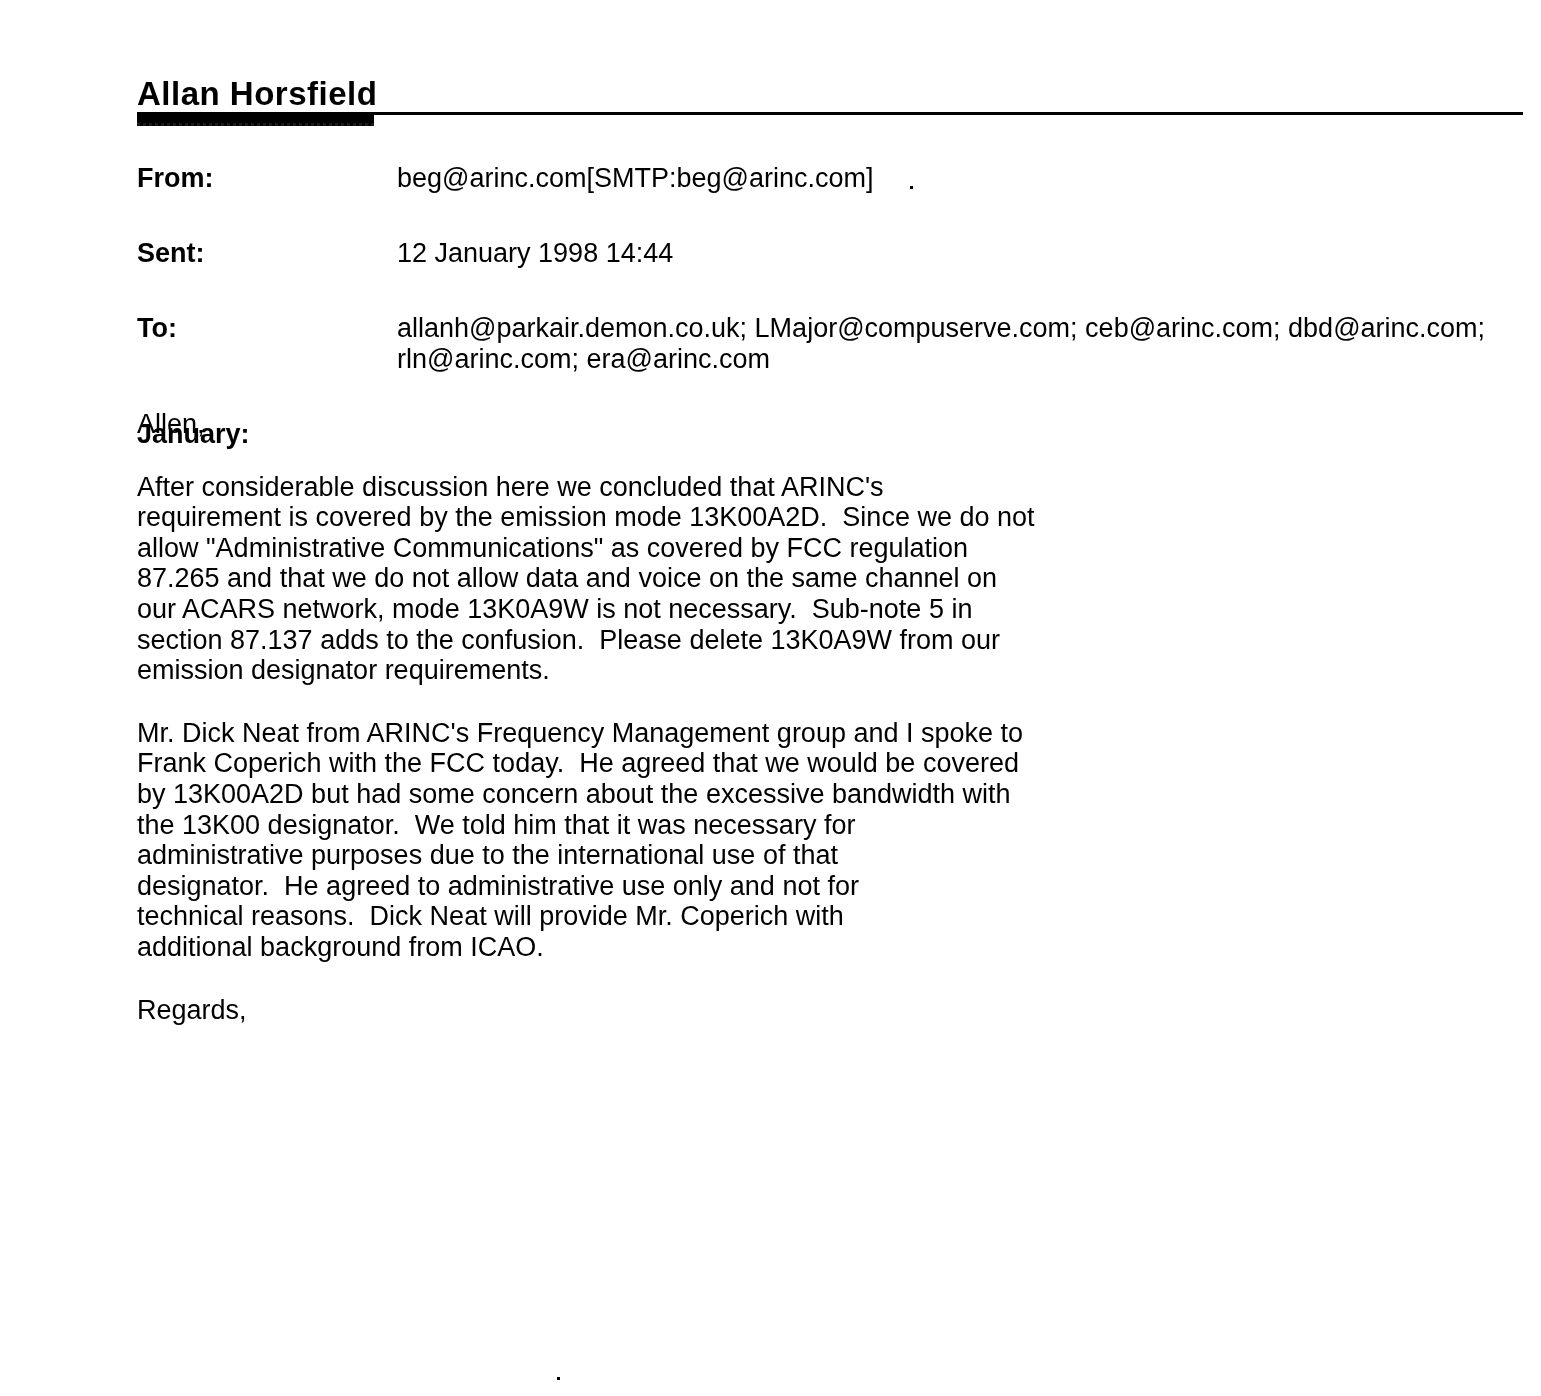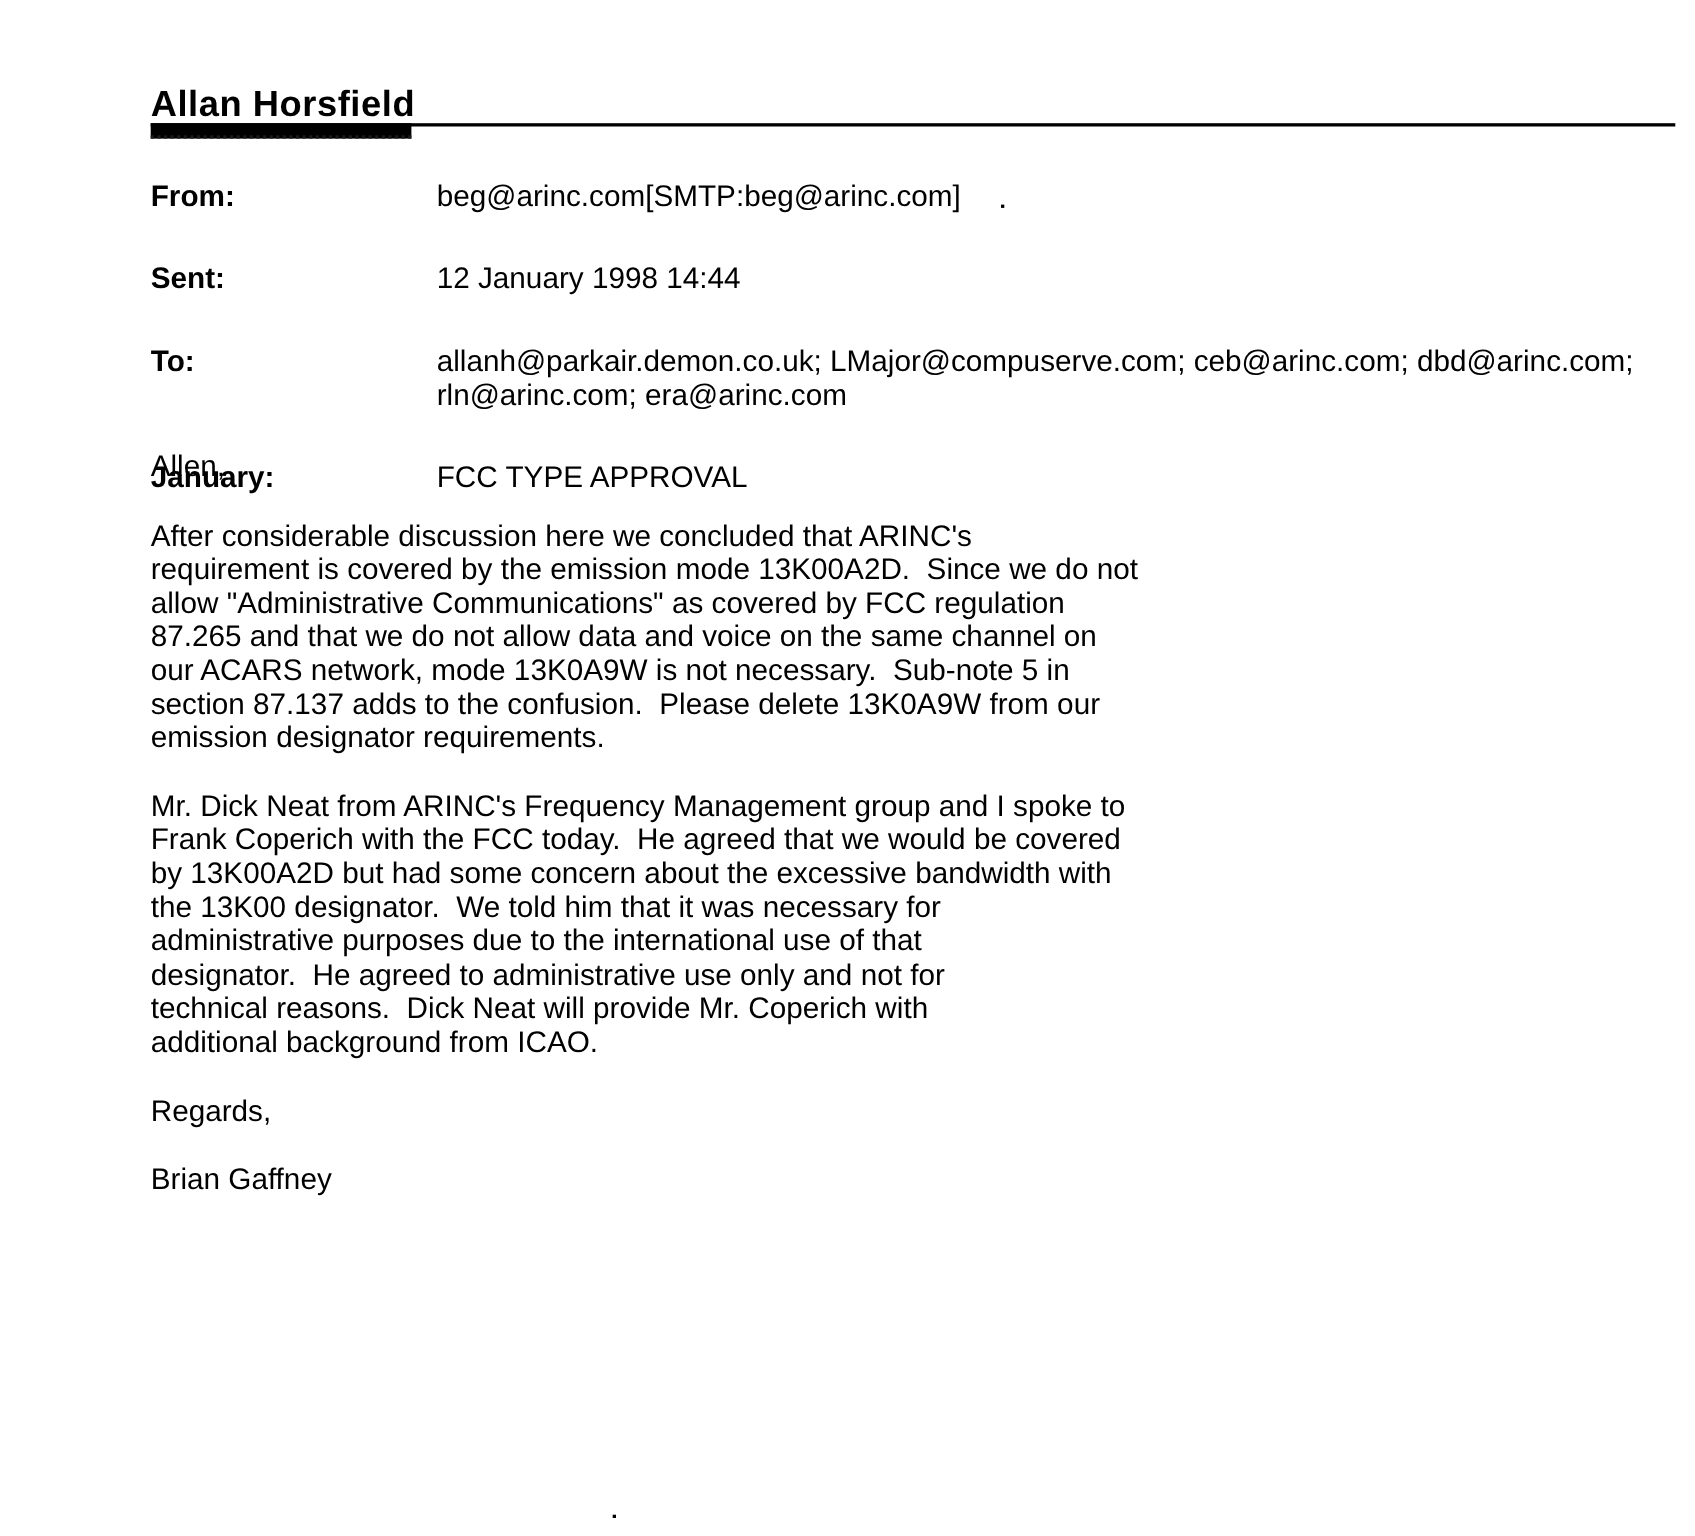--- a/index.html
+++ b/index.html
@@ -105,40 +105,38 @@
     <div class="field-value">beg@arinc.com[SMTP:beg@arinc.com]</div>
 
     <div class="field-label">Sent:</div>
     <div class="field-value">12 January 1998 14:44</div>
 
     <div class="field-label">To:</div>
     <div class="field-value">allanh@parkair.demon.co.uk; LMajor@compuserve.com; ceb@arinc.com; dbd@arinc.com;
 rln@arinc.com; era@arinc.com</div>
 
     <div class="field-label">January:</div>
-    <div class="field-value">FCC TYPE APPROVAL</div>
   </div>
 
   <div class="email-body">
     <div class="body-block">Allen,</div>
     <div class="body-block">After considerable discussion here we concluded that ARINC's
 requirement is covered by the emission mode 13K00A2D.  Since we do not
 allow "Administrative Communications" as covered by FCC regulation
 87.265 and that we do not allow data and voice on the same channel on
 our ACARS network, mode 13K0A9W is not necessary.  Sub-note 5 in
 section 87.137 adds to the confusion.  Please delete 13K0A9W from our
 emission designator requirements.</div>
     <div class="body-block">Mr. Dick Neat from ARINC's Frequency Management group and I spoke to
 Frank Coperich with the FCC today.  He agreed that we would be covered
 by 13K00A2D but had some concern about the excessive bandwidth with
 the 13K00 designator.  We told him that it was necessary for
 administrative purposes due to the international use of that
 designator.  He agreed to administrative use only and not for
 technical reasons.  Dick Neat will provide Mr. Coperich with
 additional background from ICAO.</div>
     <div class="body-block">Regards,</div>
-    <div class="body-block">Brian Gaffney</div>
   </div>
 
   <div class="speck speck-1"></div>
   <div class="speck speck-2"></div>
 
 </div>
 
 </body></html>

